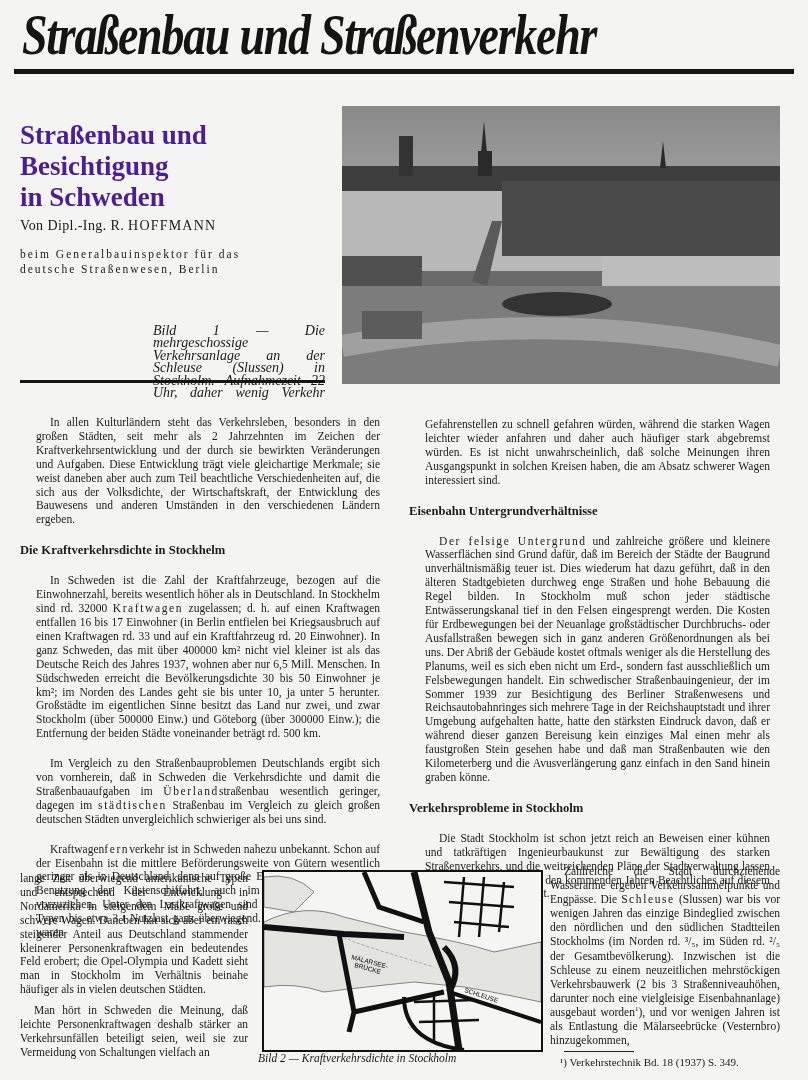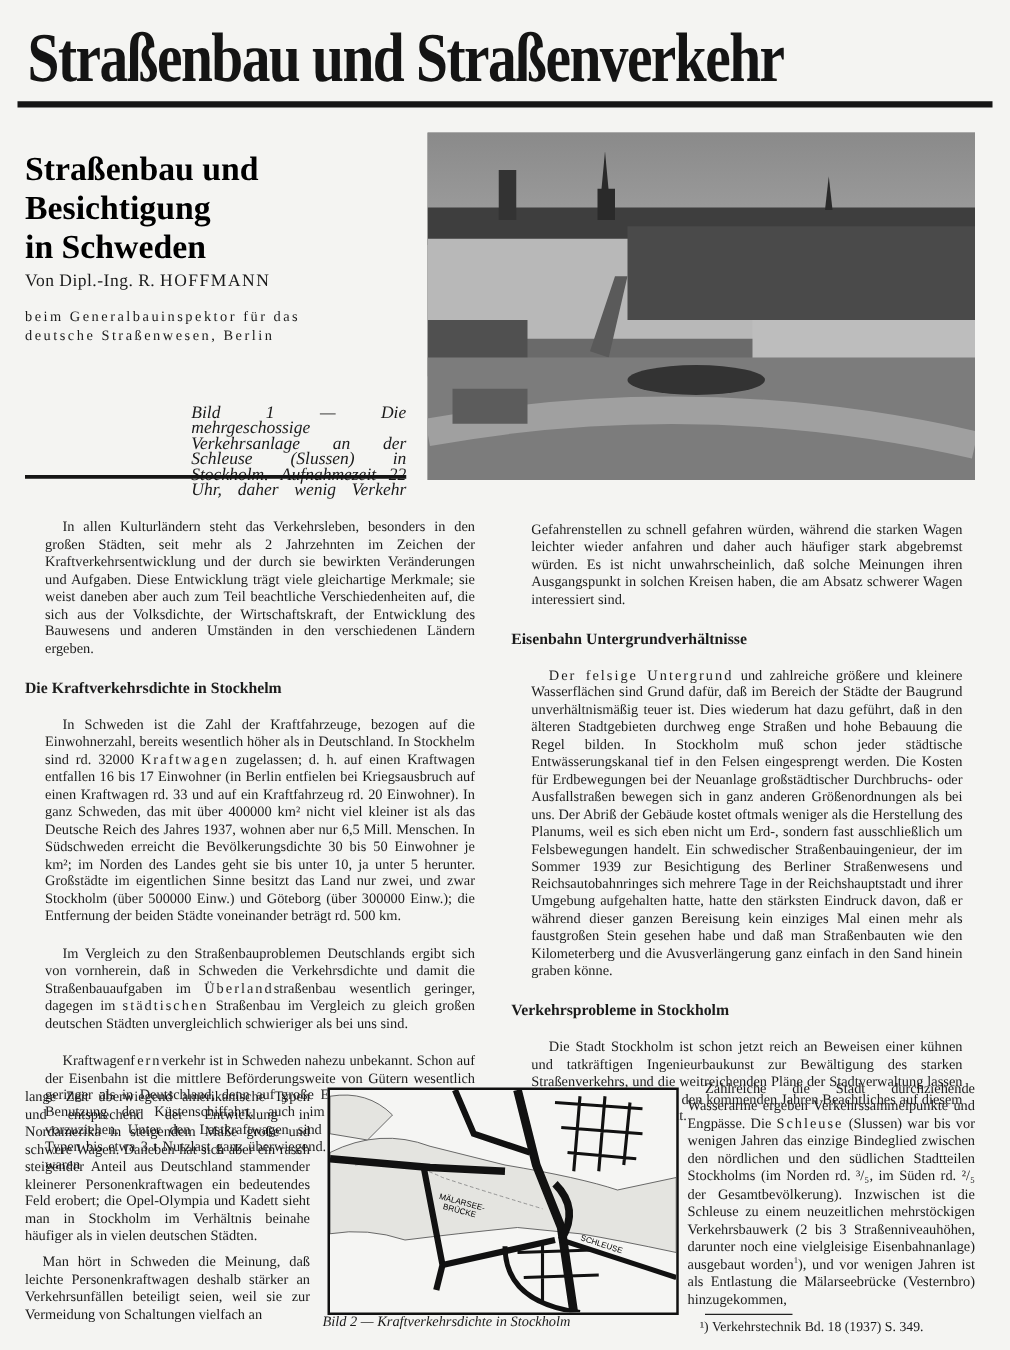--- a/index.html
+++ b/index.html
@@ -3,36 +3,36 @@
 <meta charset="utf-8">
 <style>
   html, body { margin: 0; padding: 0; }
   body {
     width: 808px; height: 1080px; overflow: hidden;
     background: #f4f4f2; color: #1a1a1a;
     font-family: "DejaVu Serif", "Liberation Serif", serif;
     position: relative;
   }
   .masthead {
-    position: absolute; left: 14px; top: 12px; width: 780px; height: 76px;
+    position: absolute; left: 14px; top: 0; width: 780px; height: 76px; font-style: italic;
   }
   .masthead h1 {
     margin: 0; position: absolute; left: 8px; top: 4px;
     font-family: "Liberation Serif", serif; font-weight: 900;
     font-size: 56px; letter-spacing: -1.5px; line-height: 62px;
     transform: scaleX(0.82); transform-origin: left top;
     white-space: nowrap; color: #141414;
   }
   .masthead .rule {
     position: absolute; left: 0; top: 69px; width: 780px; height: 5px; background: #151515;
   }
   .article-head { position: absolute; left: 20px; top: 120px; width: 310px; }
   .article-head h2 {
     margin: 0; font-family: "Liberation Serif", serif; font-weight: bold;
-    font-size: 27px; line-height: 31px; color: #000000;
+    font-size: 27px; line-height: 31px; color: #4c1d95;
   }
   .byline { margin-top: 5px; font-family: "Liberation Serif", serif; font-size: 14px; letter-spacing: 0.4px; }
   .byline .author { letter-spacing: 1.2px; }
   .affil { font-family: "Liberation Serif", serif; font-size: 11.5px; line-height: 15px; letter-spacing: 2px; margin-top: 13px; }
   .caption1 {
     position: absolute; left: 153px; top: 325px; width: 172px;
     font-family: "Liberation Serif", serif; font-style: italic;
     font-size: 14px; line-height: 12.4px; text-align: justify; text-align-last: justify;
   }
   .rule-left { position: absolute; left: 20px; top: 380px; width: 305px; height: 3px; background: #151515; }

